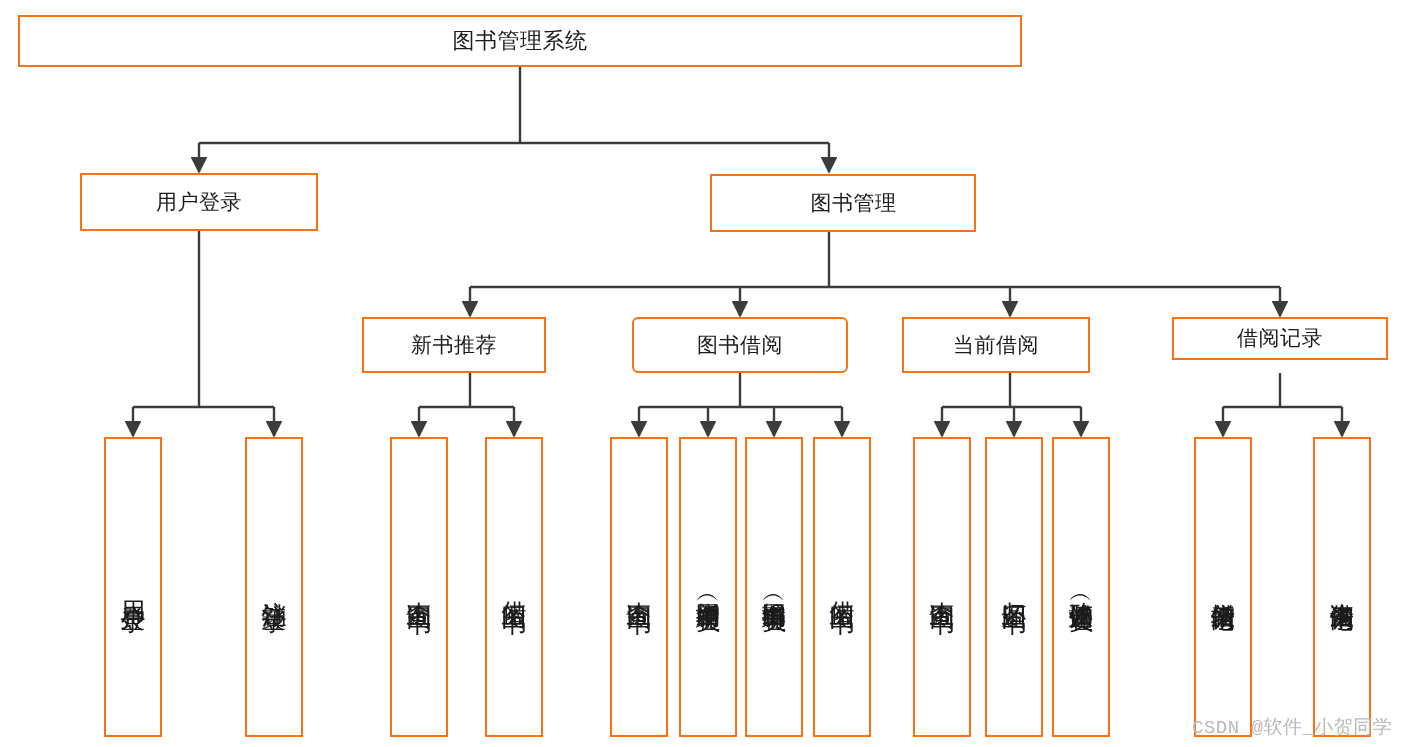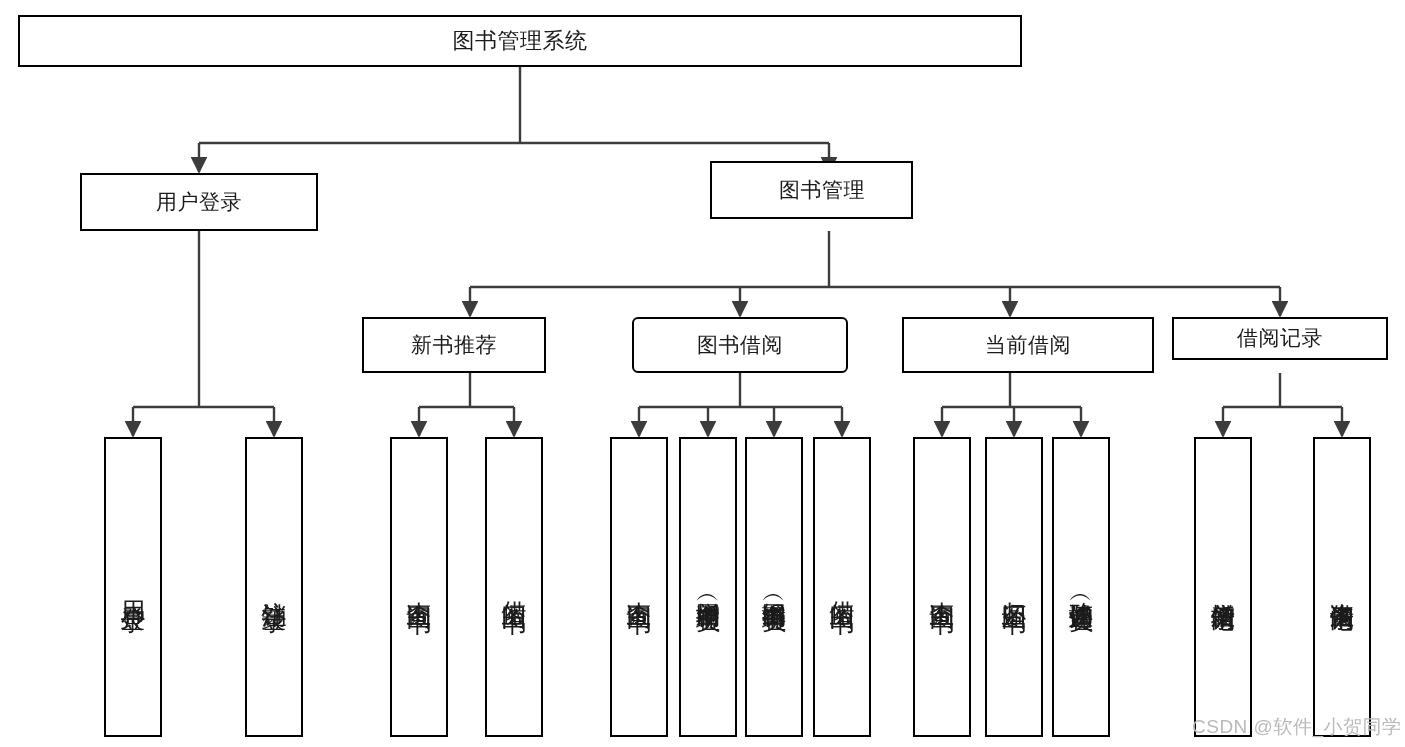--- a/index.html
+++ b/index.html
@@ -23,21 +23,21 @@
     position: absolute;
     left: 0;
     top: 0;
     width: 1405px;
     height: 747px;
     pointer-events: none;
   }
   .node {
     position: absolute;
     box-sizing: border-box;
-    border: 2px solid #000000;
+    border: 2px solid #f97316;
     background: #ffffff;
     display: flex;
     align-items: center;
     justify-content: center;
     text-align: center;
   }
   .node .label {
     display: block;
     line-height: 1.06;
     color: #1b1b1b;
@@ -68,21 +68,21 @@
   .node.vert.tight .label {
     font-size: 24px;
     letter-spacing: 1px;
   }
   #watermark {
     position: absolute;
     font-size: 19px;
     color: #b9b9b9;
     white-space: nowrap;
     letter-spacing: 0.5px;
-    font-family: Liberation Sans, sans-serif;
+    font-family: Liberation Mono, monospace;
     text-align: right;
   }
 </style>
 </head>
 <body>
 
 <div id="canvas">
   <svg id="edges" viewBox="0 0 1405 747" xmlns="http://www.w3.org/2000/svg">
     <defs>
       <marker id="arrow" viewBox="0 0 10 10" refX="9" refY="5" markerWidth="7" markerHeight="7" orient="auto-start-reverse">
@@ -126,30 +126,30 @@
       </g>
   </svg>
 
   <div id="nodes">
       <div class="node horiz root" style="left: 18px; top: 15px; width: 1004px; height: 52px;">
         <span class="label">图书管理系统</span>
       </div>
       <div class="node horiz" style="left: 80px; top: 173px; width: 238px; height: 58px;">
         <span class="label">用户登录</span>
       </div>
-      <div class="node horiz" style="left: 710px; top: 161px; width: 203px; height: 58px; padding-left: 21px;">
+      <div class="node horiz" style="left: 710px; top: 174px; width: 266px; height: 58px; padding-left: 21px;">
         <span class="label">图书管理</span>
       </div>
       <div class="node horiz" style="left: 362px; top: 317px; width: 184px; height: 56px;">
         <span class="label">新书推荐</span>
       </div>
       <div class="node horiz" style="left: 632px; top: 317px; width: 216px; height: 56px; border-radius: 6px;">
         <span class="label">图书借阅</span>
       </div>
-      <div class="node horiz" style="left: 902px; top: 317px; width: 252px; height: 56px;">
+      <div class="node horiz" style="left: 902px; top: 317px; width: 188px; height: 56px;">
         <span class="label">当前借阅</span>
       </div>
       <div class="node horiz" style="left: 1172px; top: 317px; width: 216px; height: 43px;">
         <span class="label">借阅记录</span>
       </div>
       <div class="node vert" style="left: 104px; top: 437px; width: 58px; height: 300px;">
         <span class="label">用户登录</span>
       </div>
       <div class="node vert" style="left: 245px; top: 437px; width: 58px; height: 300px;">
         <span class="label">注销登录</span>

